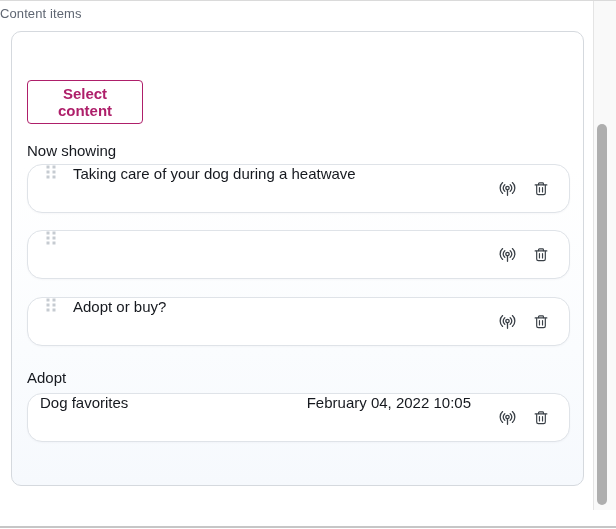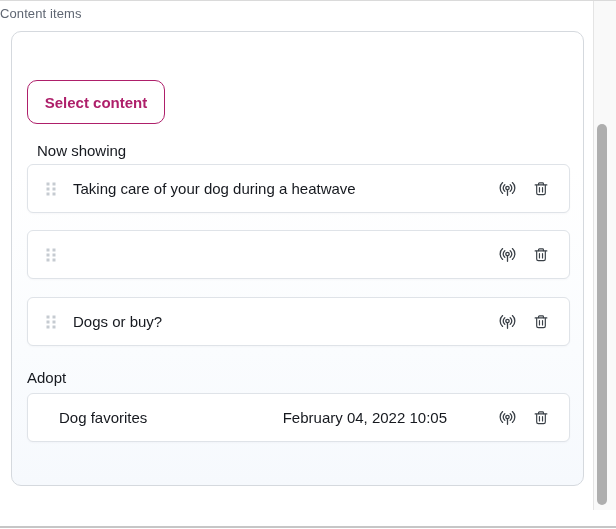--- a/index.html
+++ b/index.html
@@ -21,58 +21,58 @@
     position:absolute;left:11px;top:31px;width:573px;height:455px;
     box-sizing:border-box;border:1px solid #d5d9de;border-radius:10px;
     background:linear-gradient(180deg,#ffffff 0%,#ffffff 30%,#fafcfe 70%,#f6f9fd 100%);
   }
 
   .select-heading{
     position:absolute;left:15px;top:24px;
     font-size:15px;color:#16191f;
   }
   .select-btn{
-    position:absolute;left:15px;top:48px;width:138px;height:44px;
+    position:absolute;left:15px;top:48px;width:116px;height:44px;
     box-sizing:border-box;background:#ffffff;
-    border:1.5px solid #ae1f6a;border-radius:10px;
+    border:1.5px solid #ae1f6a;border-radius:4px;
     color:#ae1f6a;font-size:15px;font-weight:700;
     font-family:"Liberation Sans", sans-serif;
     display:flex;align-items:center;justify-content:center;cursor:pointer;
   }
 
   .section-label{
     position:absolute;left:15px;
     font-size:15px;color:#16191f;
   }
-  .label-now{top:110px;margin-left:10px;}
+  .label-now{top:110px;}
   .label-queue{top:337px;}
 
   .row{
     position:absolute;left:15px;width:543px;height:49px;
     box-sizing:border-box;background:#ffffff;
-    border:1px solid #dfe3e8;border-radius:6px;
+    border:1px solid #dfe3e8;border-radius:15px;
     box-shadow:0 1px 2px rgba(20,30,50,.03);
-    display:flex;align-items:center;
+    display:flex;
     padding:0 16px 0 18px;
   }
   .row-1{top:132px;}
   .row-2{top:198px;}
   .row-3{top:265px;}
-  .row-queue{top:361px;padding-left:31px;}
+  .row-queue{top:361px;padding-left:12px;}
 
   .drag-handle{
     width:10px;height:14px;margin-right:17px;flex:0 0 auto;
     cursor:grab;display:flex;align-items:center;
   }
   .row-title{
     font-size:15px;color:#16191f;white-space:nowrap;
   }
   .row-date{
     font-size:15px;color:#16191f;white-space:nowrap;
-    margin-left:auto;margin-right:48px;
+    margin-left:auto;margin-right:24px;
   }
   .row-icons{display:flex;align-items:center;gap:10px;flex:0 0 auto;}
   .row:not(.row-queue) .row-icons{margin-left:auto;}
   .icon-btn{
     width:24px;height:24px;border:none;background:transparent;padding:0;margin:0;
     display:flex;align-items:center;justify-content:center;cursor:pointer;
   }
   .icon-btn svg{display:block;}
 
   .scroll-divider{position:absolute;left:593px;top:1px;width:1px;height:509px;background:#e4e4e4;}
@@ -174,21 +174,21 @@
         <g fill="#c6cbd1">
           <rect x="0.5" y="0.5" width="3" height="3"></rect>
             <rect x="6.5" y="0.5" width="3" height="3"></rect>
           <rect x="0.5" y="5.5" width="3" height="3"></rect>
             <rect x="6.5" y="5.5" width="3" height="3"></rect>
           <rect x="0.5" y="10.5" width="3" height="3"></rect>
             <rect x="6.5" y="10.5" width="3" height="3"></rect>
         </g>
       </svg>
     </span>
-    <span class="row-title">Dogs or buy?</span>
+    <span class="row-title">Adopt or buy?</span>
     <span class="row-icons">
       <button class="icon-btn">
         <svg width="21" height="20" viewBox="0 0 20 20" fill="none" stroke="#3a4047" stroke-width="1.3" stroke-linecap="round">
           <circle cx="10" cy="9" r="1.7"></circle>
           <path d="M10 10.8 L10 16.3"></path>
           <path d="M7.3 12.3 A4.2 4.2 0 0 1 7.3 5.7"></path>
           <path d="M5.1 14.4 A7.2 7.2 0 0 1 5.1 3.6"></path>
           <path d="M12.7 12.3 A4.2 4.2 0 0 0 12.7 5.7"></path>
           <path d="M14.9 14.4 A7.2 7.2 0 0 0 14.9 3.6"></path>
         </svg>

